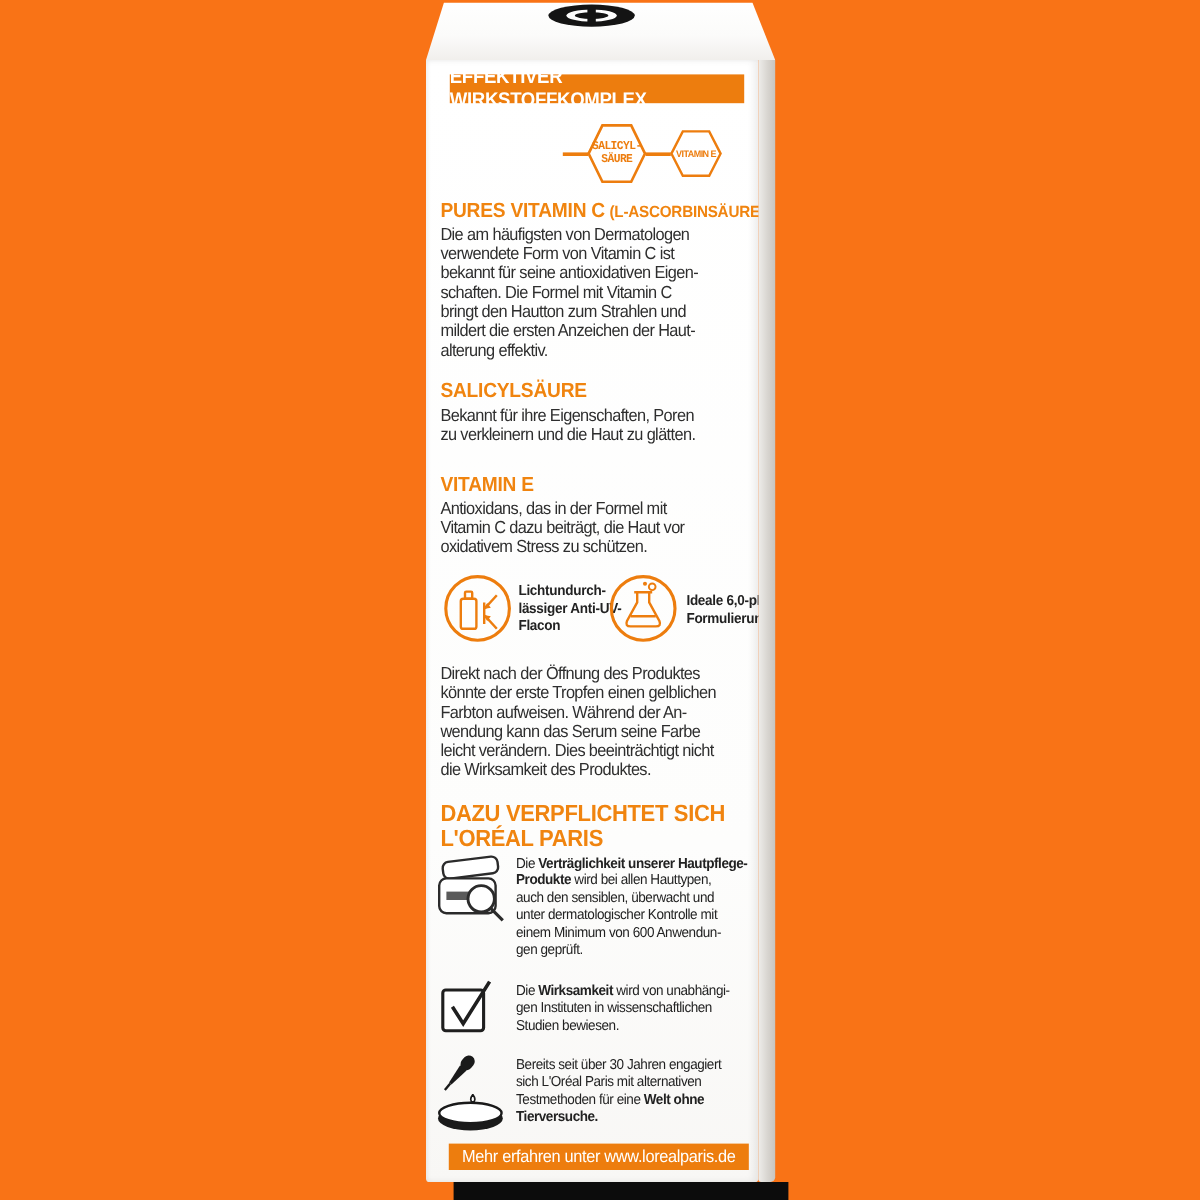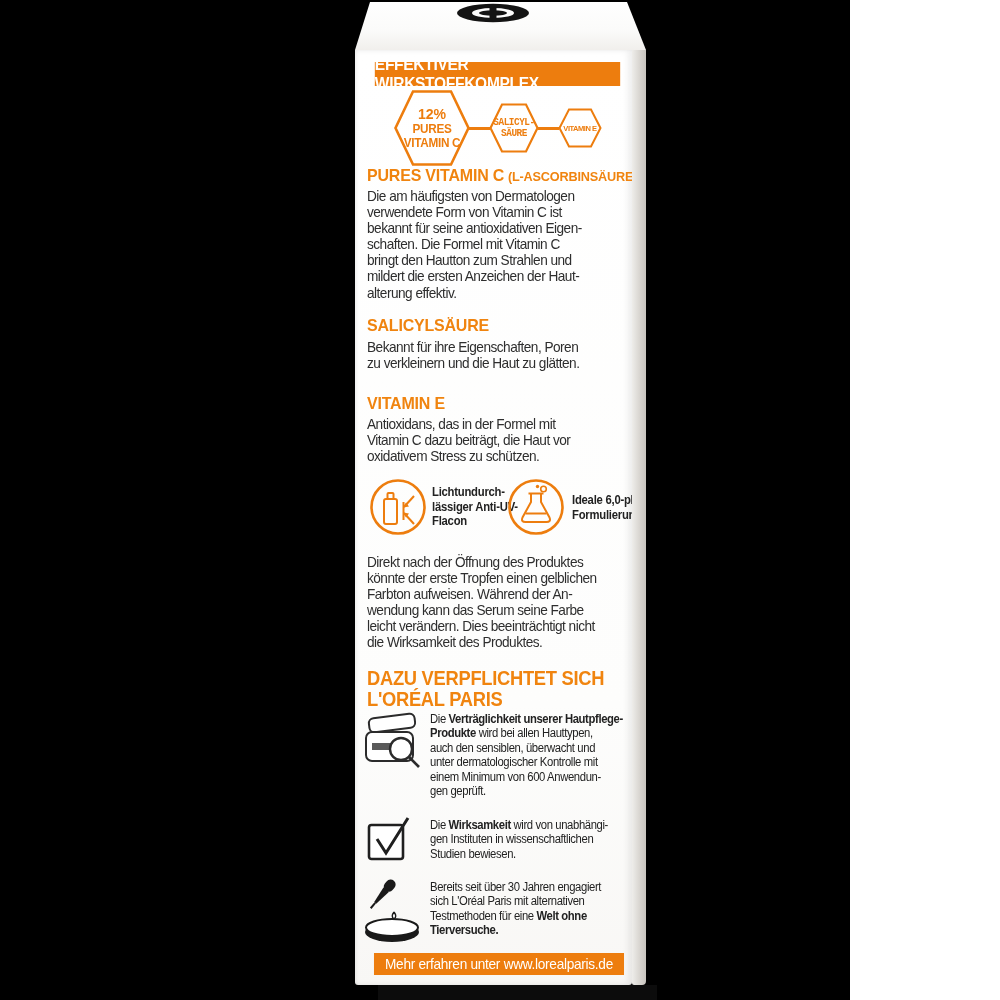--- a/index.html
+++ b/index.html
@@ -1,17 +1,17 @@
 <!DOCTYPE html>
 <html><head>
 <meta charset="utf-8">
 <style>
   html,body{margin:0;padding:0;background:#ffffff;}
-  .stage{position:relative;width:818px;height:1000px;background:#000000;overflow:hidden;
-         font-family:"Liberation Sans","DejaVu Sans",sans-serif;padding-left:32px;}
+  .stage{position:relative;width:1000px;height:1000px;background:#f97316;overflow:hidden;
+         font-family:"Liberation Sans","DejaVu Sans",sans-serif;}
 
   
   .box-top{position:absolute;left:355px;top:0;width:291px;height:50px;
            background:linear-gradient(180deg,#ffffff 0%,#fbfbfa 60%,#f1efec 100%);
            clip-path:polygon(15px 2px,272px 2px,291px 50px,0px 50px);}
   .top-logo{position:absolute;left:100px;top:3px;}
   .box-panel{position:absolute;left:355px;top:50px;width:277px;height:935px;
              background:linear-gradient(180deg,#ffffff 0%,#fdfdfc 70%,#f8f7f5 100%);
              box-shadow:inset 2px 0 3px rgba(0,0,0,.05), inset -4px 0 6px rgba(0,0,0,.07);
              border-radius:0 0 3px 3px;overflow:hidden;}
@@ -92,30 +92,20 @@
 
   <div class="box-side"></div>
 
   <div class="box-bottom-strip"></div>
 
   <div class="box-panel">
 
     <div class="banner top-banner condC">EFFEKTIVER WIRKSTOFFKOMPLEX</div>
 
     <div class="hex-row">
-      <div class="hex hex-big">
-        <svg width="76" height="76" viewBox="0 0 76 76">
-          <polygon points="19,1.5 57,1.5 74.5,38 57,74.5 19,74.5 1.5,38" fill="none" stroke="#ED7D0E" stroke-width="2.6"></polygon>
-        </svg>
-        <div class="hex-text condC">
-          <span class="hx-l1">12%</span>
-          <span class="hx-l2">PURES</span>
-          <span class="hx-l2">VITAMIN C</span>
-        </div>
-      </div>
       <div class="hex-conn conn1"></div>
       <div class="hex hex-med">
         <svg width="50" height="50" viewBox="0 0 50 50">
           <polygon points="13,1.5 37,1.5 48.5,25 37,48.5 13,48.5 1.5,25" fill="none" stroke="#ED7D0E" stroke-width="2.2"></polygon>
         </svg>
         <div class="hex-text condC">
           <span class="hx-l2">SALICYL-</span>
           <span class="hx-l2">SÄURE</span>
         </div>
       </div>

